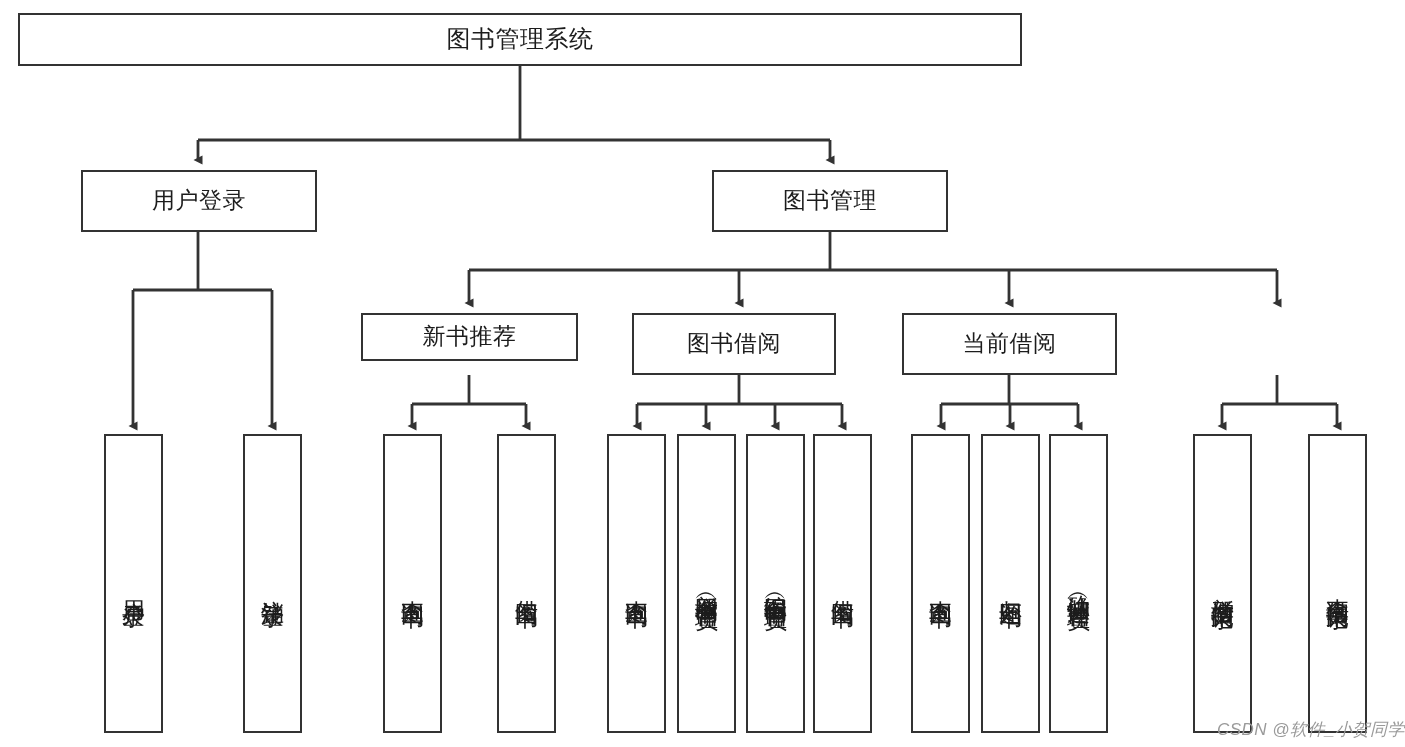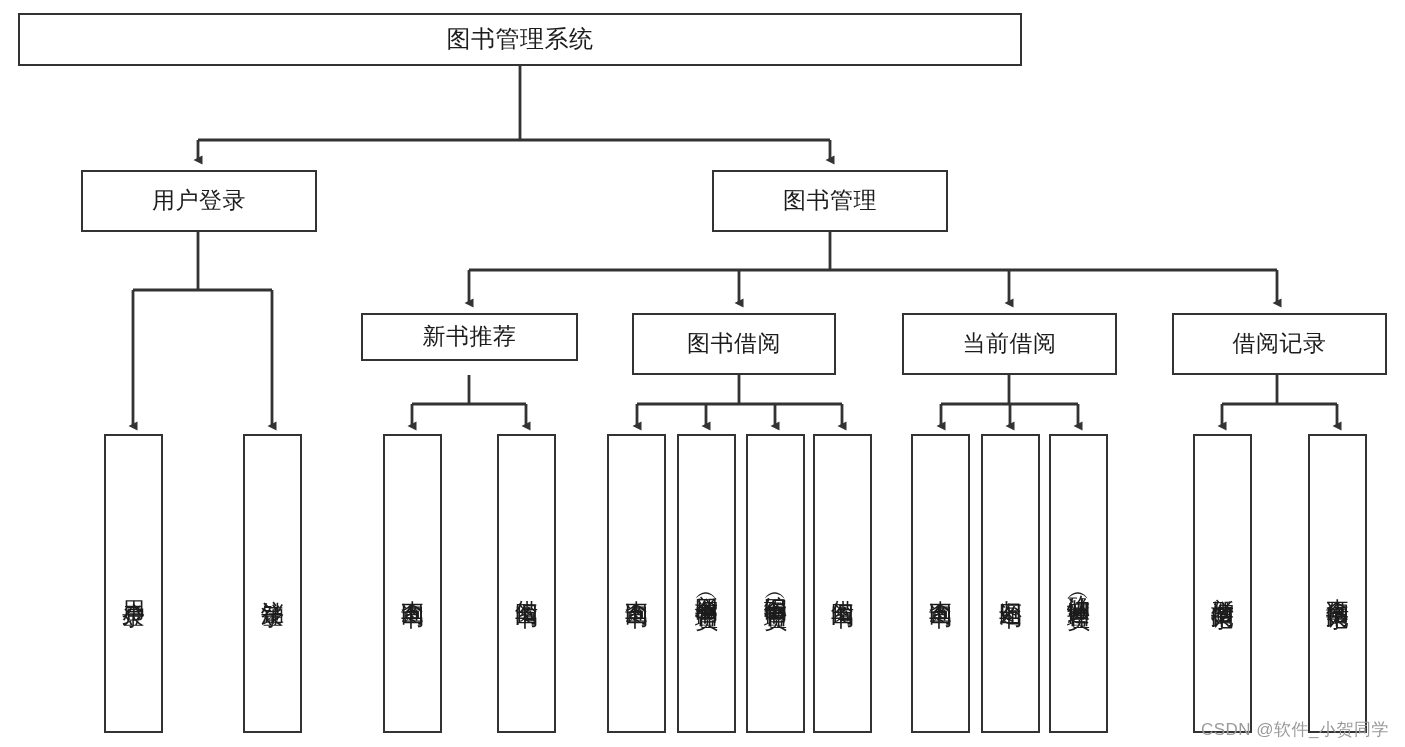--- a/index.html
+++ b/index.html
@@ -54,27 +54,28 @@
   .node.vertical .nlabel {
     writing-mode: vertical-rl;
     text-orientation: upright;
     display: block;
   }
   .node.root {
     font-size: 24px;
   }
   .watermark {
     position: absolute;
-    right: 16px;
+    right: 0;
     bottom: 6px;
     font-size: 17px;
     color: #9a9a9a;
     letter-spacing: 0.5px;
     white-space: nowrap;
     font-family: "Liberation Sans", "DejaVu Sans", sans-serif;
+    font-style: italic;
   }
 </style>
 </head>
 <body>
 
 <div id="diagram-root">
 
   <svg class="edges" viewBox="0 0 1405 747">
     <defs>
       <marker id="arrow" markerWidth="10" markerHeight="10" refX="5" refY="5" orient="auto" markerUnits="userSpaceOnUse">
@@ -138,23 +139,20 @@
 
   <div class="node horizontal" style="left:361px; top:313px; width:217px; height:48px;">
     <span class="nlabel">新书推荐</span>
   </div>
   <div class="node horizontal" style="left:632px; top:313px; width:204px; height:62px;">
     <span class="nlabel">图书借阅</span>
   </div>
   <div class="node horizontal" style="left:902px; top:313px; width:215px; height:62px;">
     <span class="nlabel">当前借阅</span>
   </div>
-  <div class="node horizontal" style="left:1172px; top:313px; width:215px; height:62px;">
-    <span class="nlabel">借阅记录</span>
-  </div>
 
   <div class="node vertical" style="left:104px; top:434px; width:59px; height:299px;">
     <span class="nlabel">用户登录</span>
   </div>
   <div class="node vertical" style="left:243px; top:434px; width:59px; height:299px;">
     <span class="nlabel">注销登录</span>
   </div>
 
   <div class="node vertical" style="left:383px; top:434px; width:59px; height:299px;">
     <span class="nlabel">查询图书</span>

